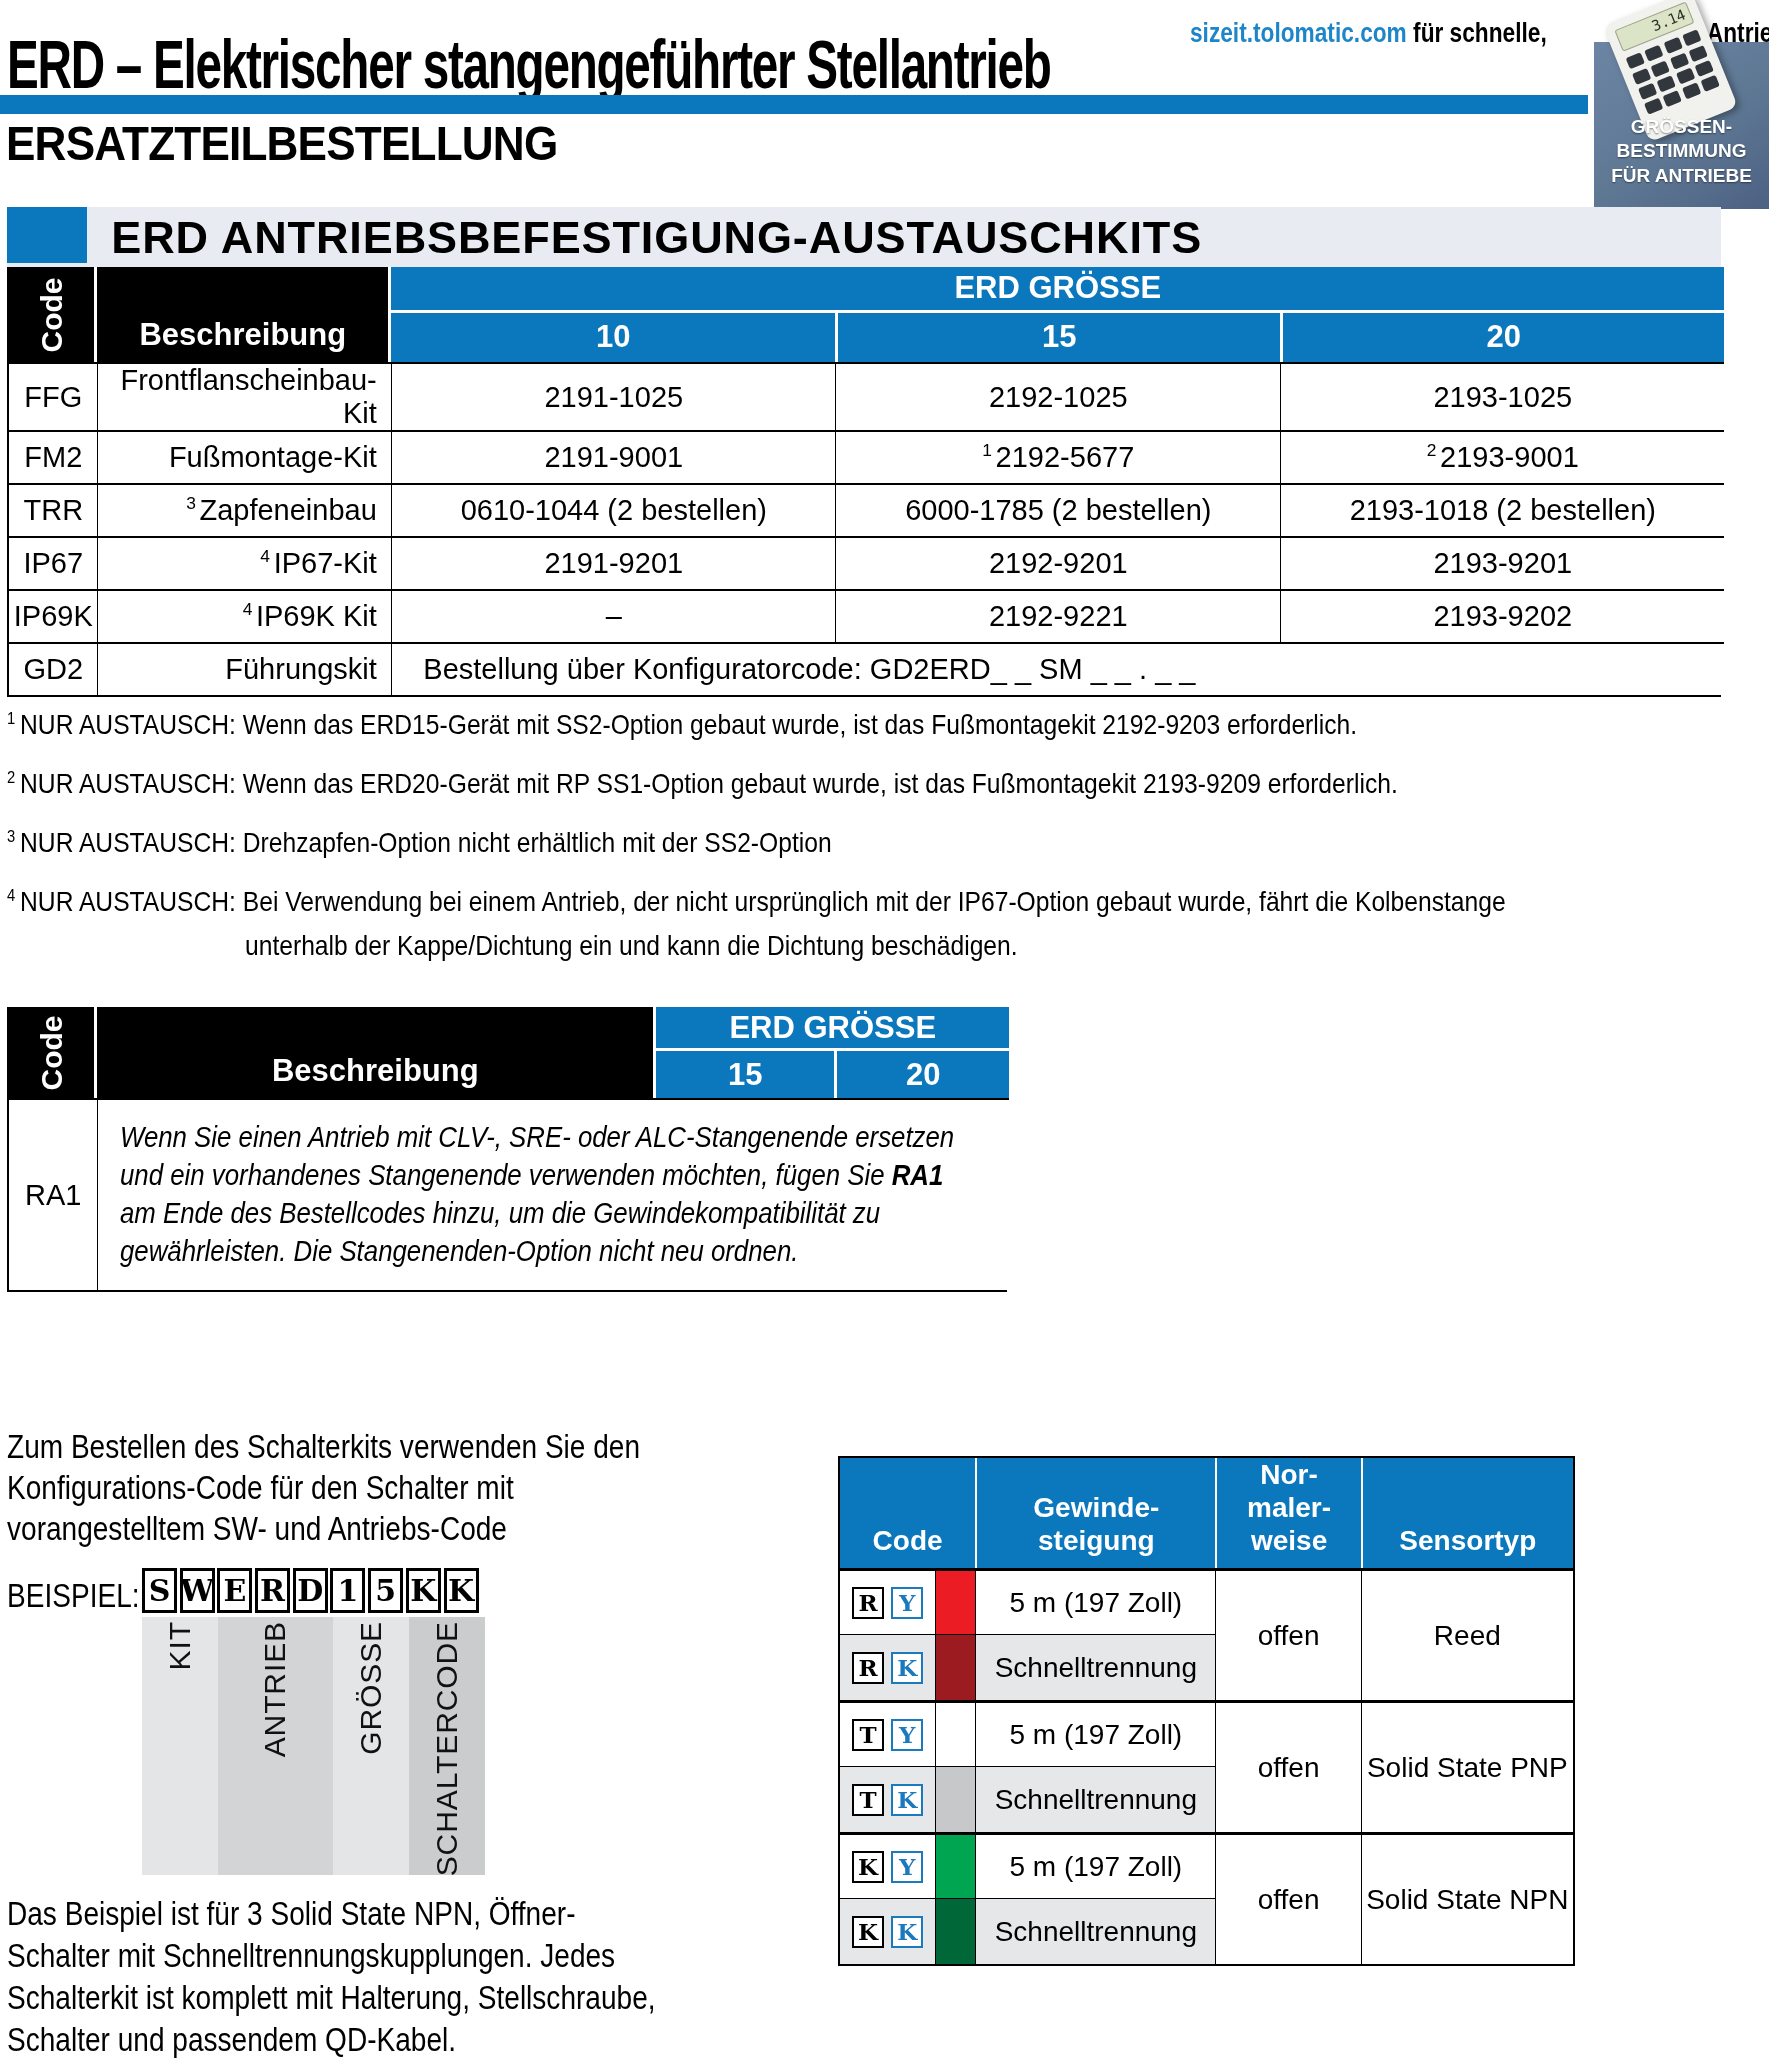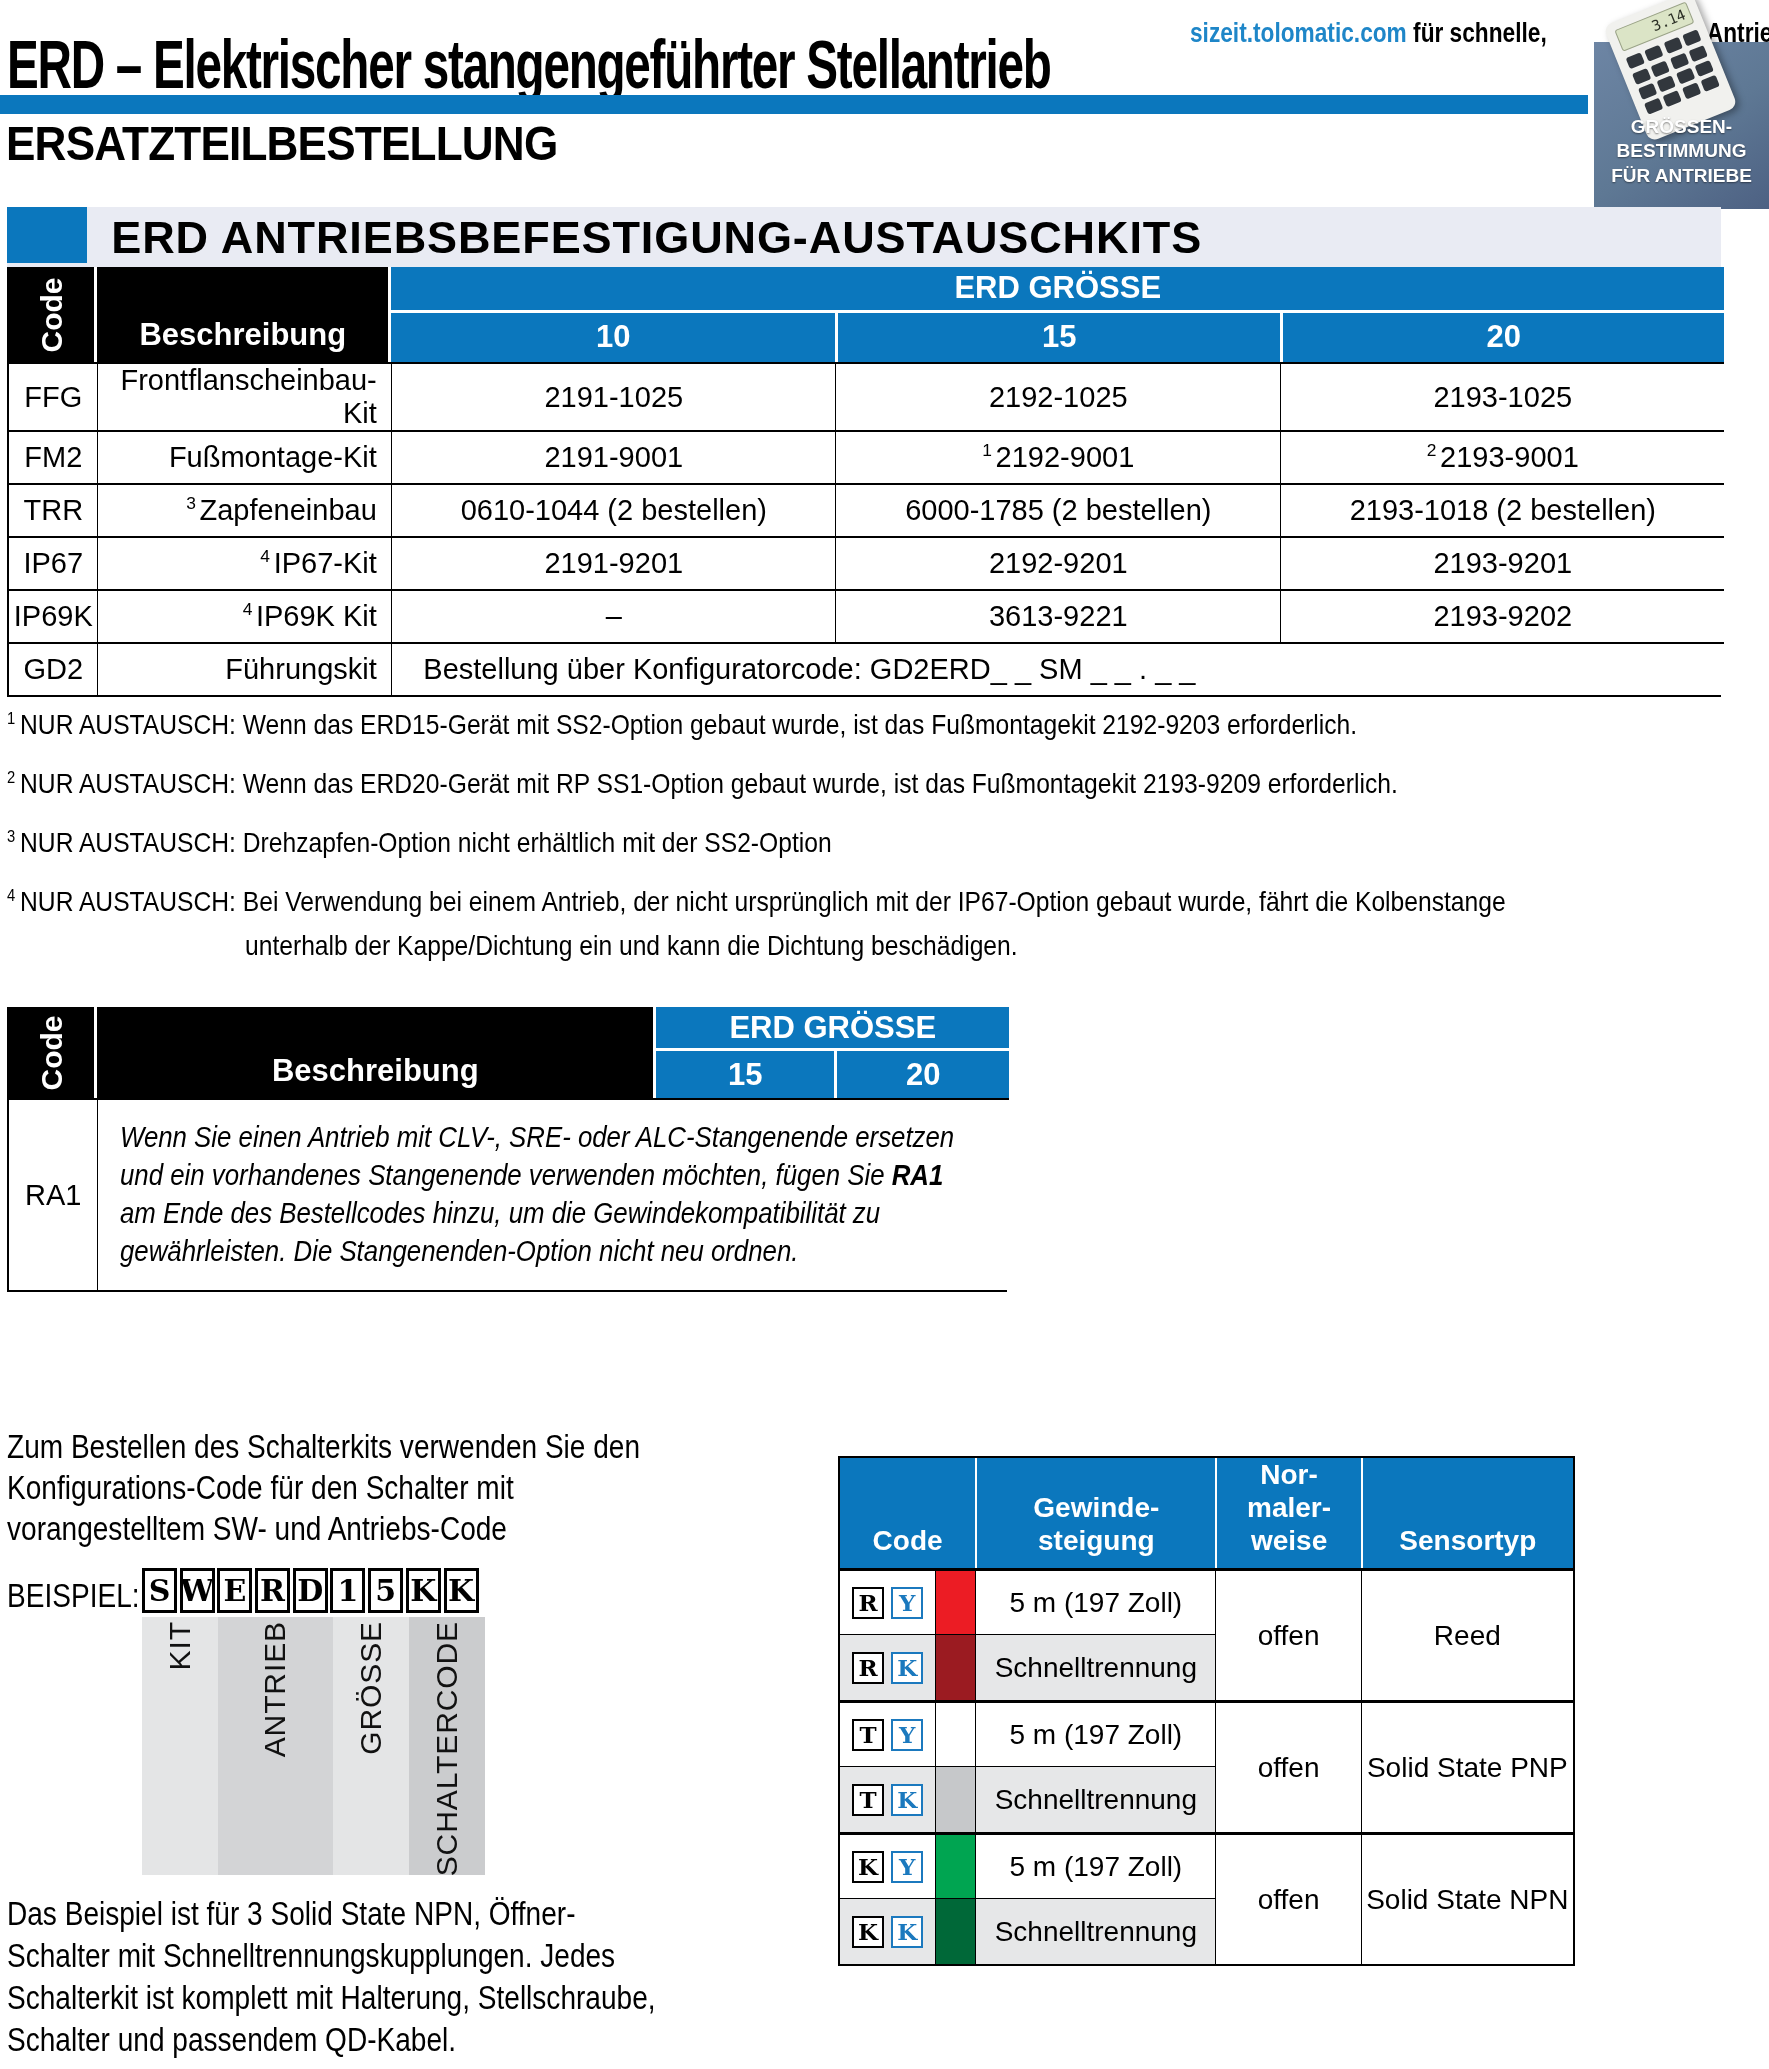--- a/index.html
+++ b/index.html
@@ -186,42 +186,42 @@
           <td>FFG</td>
           <td class="right">Frontflanscheinbau-Kit</td>
           <td>2191-1025</td>
           <td>2192-1025</td>
           <td>2193-1025</td>
         </tr>
         <tr>
           <td>FM2</td>
           <td class="right">Fußmontage-Kit</td>
           <td>2191-9001</td>
-          <td><sup>1</sup><span>2192-9001</span></td>
+          <td><sup>1</sup><span>2192-5677</span></td>
           <td><sup>2</sup><span>2193-9001</span></td>
         </tr>
         <tr>
           <td>TRR</td>
           <td class="right"><sup>3</sup><span>Zapfeneinbau</span></td>
           <td>0610-1044 (2 bestellen)</td>
           <td>6000-1785 (2 bestellen)</td>
           <td>2193-1018 (2 bestellen)</td>
         </tr>
         <tr>
           <td>IP67</td>
           <td class="right"><sup>4</sup><span>IP67-Kit</span></td>
           <td>2191-9201</td>
           <td>2192-9201</td>
           <td>2193-9201</td>
         </tr>
         <tr>
           <td>IP69K</td>
           <td class="right"><sup>4</sup><span>IP69K Kit</span></td>
           <td>–</td>
-          <td>3613-9221</td>
+          <td>2192-9221</td>
           <td>2193-9202</td>
         </tr>
         <tr>
           <td>GD2</td>
           <td class="right">Führungskit</td>
           <td class="leftcell" colspan="3">Bestellung über Konfiguratorcode: GD2ERD_ _ SM _ _ . _ _</td>
         </tr>
       </tbody>
     </table>
   </div>

